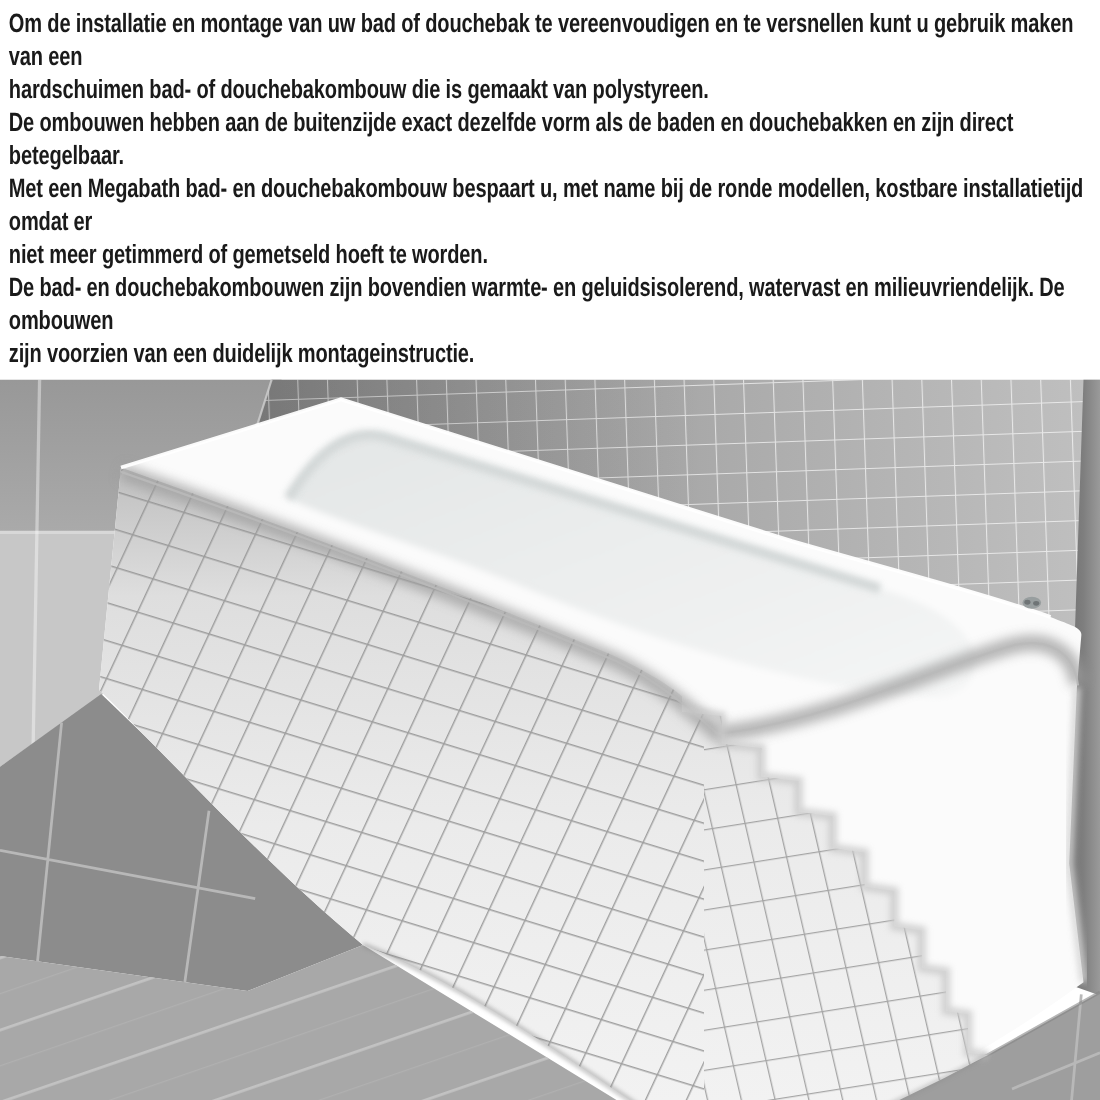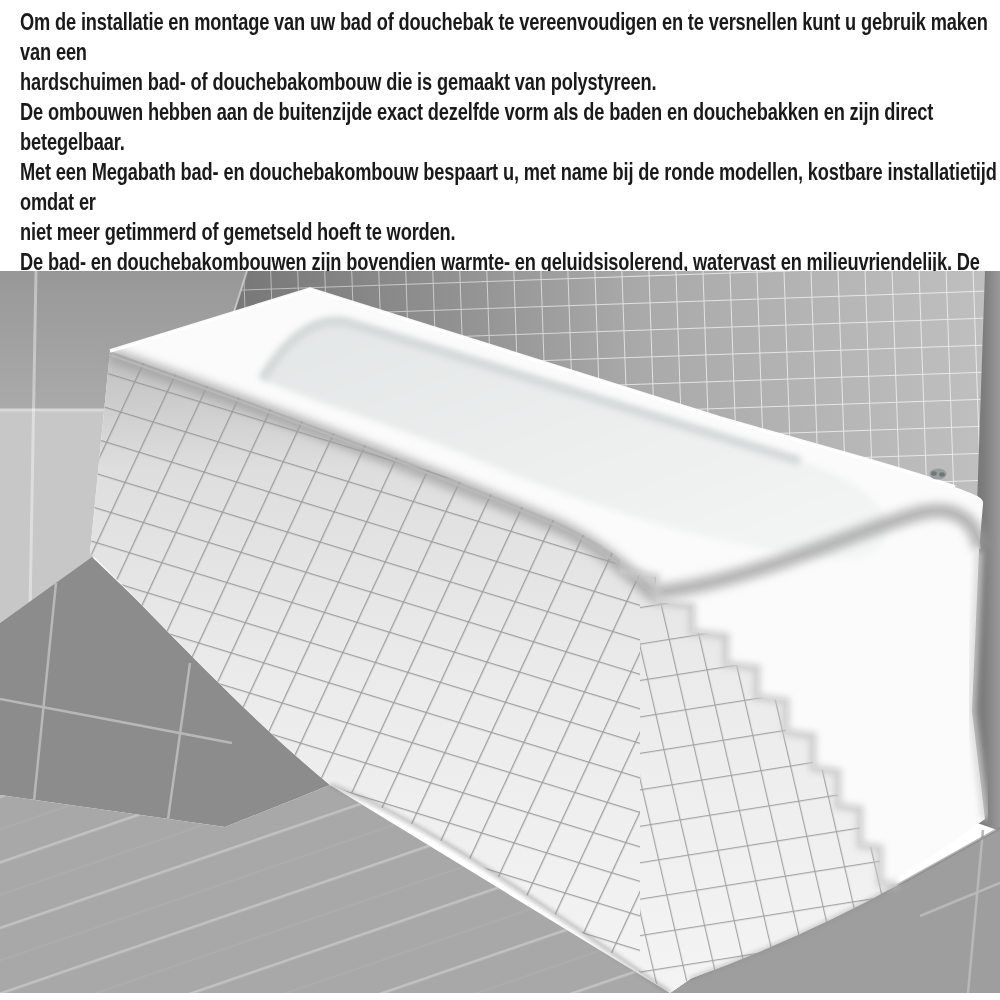--- a/index.html
+++ b/index.html
@@ -1,18 +1,18 @@
 <!DOCTYPE html>
 <html style="--page-bg: #ffffff; --text-color: #1a1a1a; --wall-left-upper: #989898; --wall-left-lower: #c7c7c7; --wall-mosaic-dark: #898989; --wall-mosaic-mid: #a8a8a8; --wall-mosaic-light: #c0c0c0; --wall-grout: #ffffff; --strip-dark: #6e6e6e; --strip-light: #9a9a9a; --floor-dark-tile: #8c8c8c; --floor-dark-grout: #bcbcbc; --floor-plank: #a8a8a8; --floor-plank-grout: #c6c6c6; --floor-right: #9e9e9e; --floor-right-grout: #b8b8b8; --tub-white: #fbfbfb; --basin-shade-dark: #e3e6e6; --basin-shade-light: #f5f6f6; --rim-shadow: #9f9f9f; --panel-tile-dark: #bfbfbf; --panel-tile-light: #f4f4f4; --tile-grout: #929292; --drain-dark: #4a4e52; --overflow-gray: #989e9f;"><head>
 <meta charset="utf-8">
 <style>
   html,body{margin:0;padding:0;background:#fff;}
   .page{position:relative;width:1000px;height:1000px;background:var(--page-bg,#fff);overflow:hidden;
         font-family:"Liberation Sans",sans-serif;}
-  .desc-block{height:271px;overflow:hidden;padding:7px 0 0 20px;box-sizing:border-box;}
+  .desc-block{height:345px;overflow:hidden;padding:7px 0 0 8px;box-sizing:border-box;}
   .desc-scale{transform:scaleX(0.76);transform-origin:0 0;width:1315px;}
   .desc-par{font-family:"Liberation Sans",sans-serif;font-weight:700;font-size:24px;line-height:30px;
             letter-spacing:-0.2px;color:var(--text-color,#1a1a1a);white-space:pre-line;margin:0;}
   .photo{width:1000px;height:722px;line-height:0;}
   svg{display:block;}
 </style>
 </head>
 <body>
 
 <div class="page">

